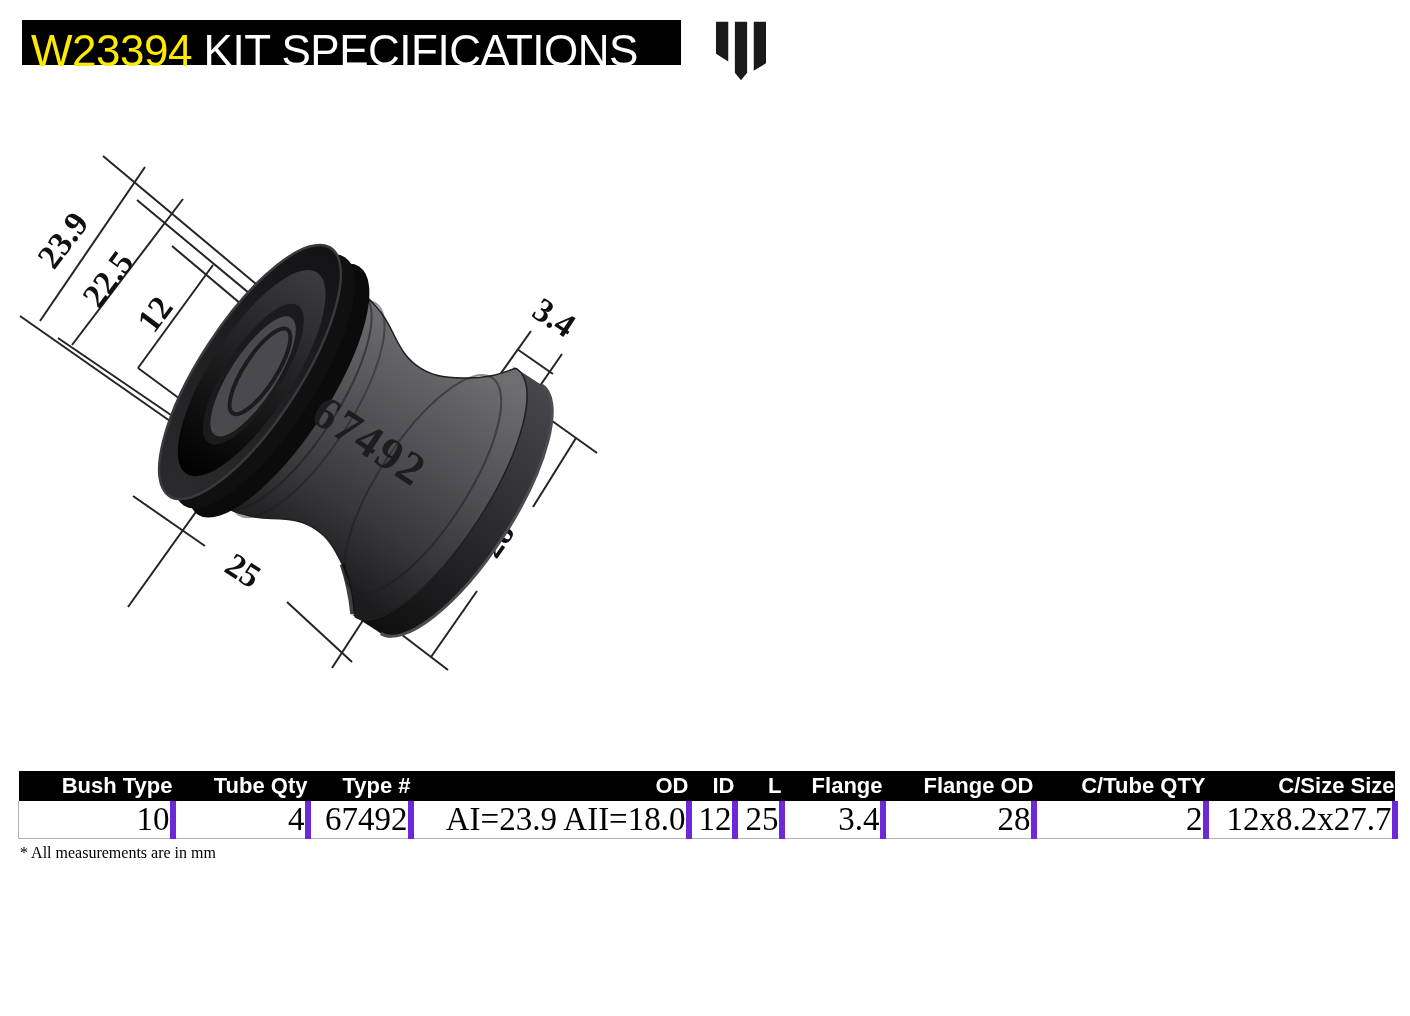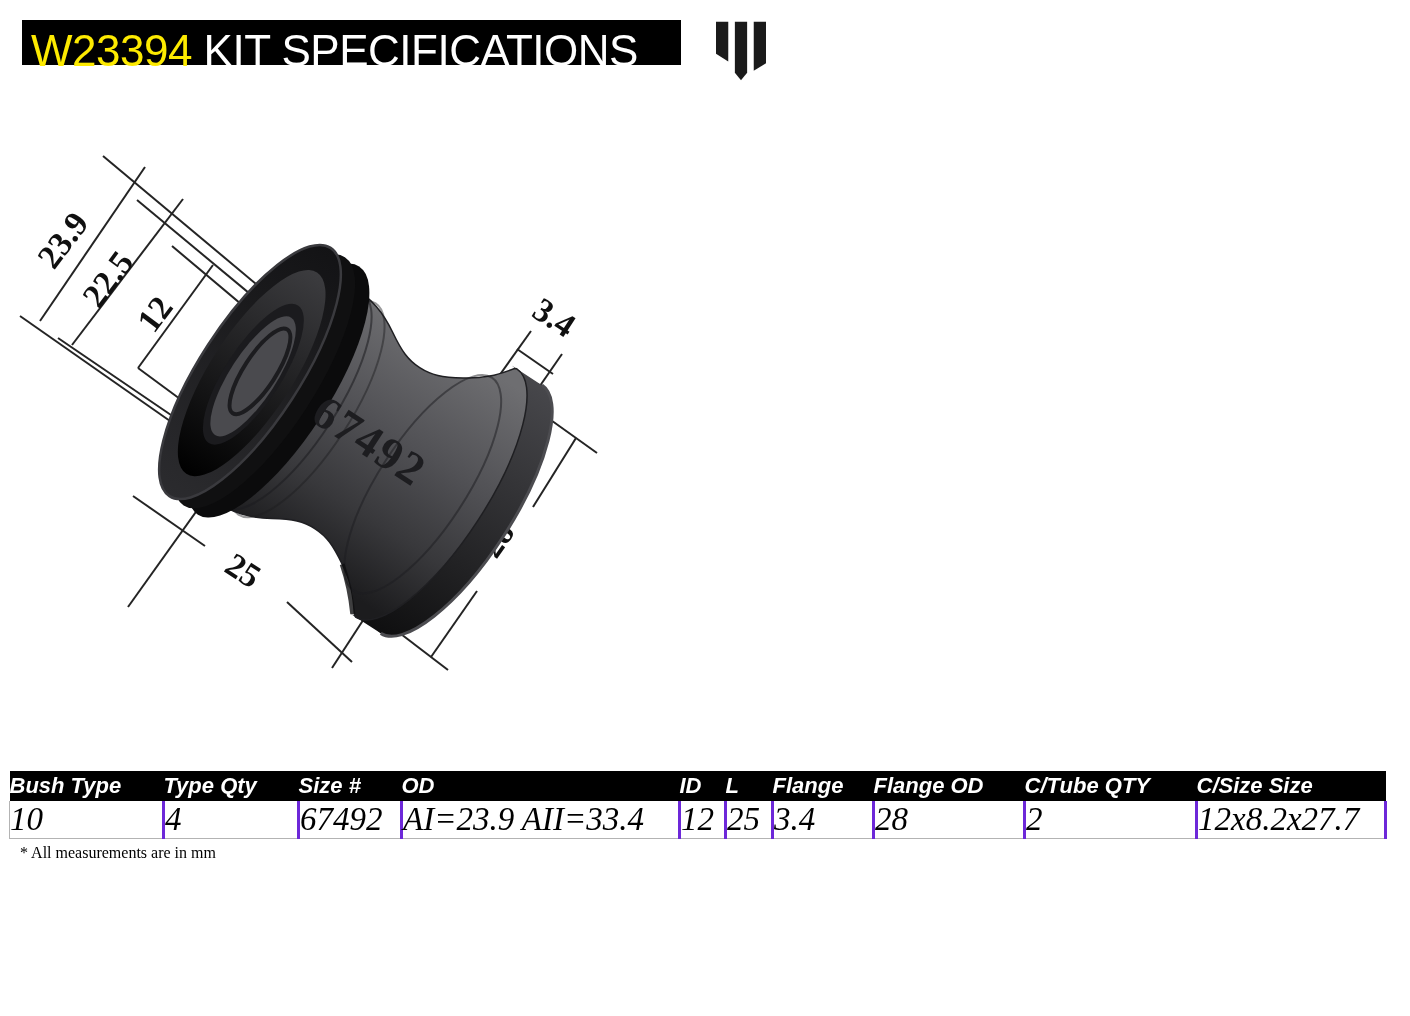--- a/index.html
+++ b/index.html
@@ -15,27 +15,27 @@
   #logo svg{display:block;}
   #brand-text{position:absolute;left:779px;top:21px;height:60px;display:flex;align-items:center;
               font-size:31px;font-weight:bold;color:#161616;letter-spacing:0.5px;}
   
   #drawing{position:absolute;left:0;top:0;}
   .dim-label{font-family:"Liberation Serif","DejaVu Serif",serif;font-weight:bold;
              font-size:34px;fill:#101010;}
   .part-num{font-family:"Liberation Serif","DejaVu Serif",serif;font-weight:bold;
             font-size:46px;fill:#1d1d20;letter-spacing:2px;}
   
-  #spec-table{position:absolute;left:9px;top:771px;width:1376px;border-collapse:collapse;
-              table-layout:fixed;text-align:left;font-style:italic;}
+  #spec-table{position:absolute;left:18px;top:771px;width:1376px;border-collapse:collapse;
+              table-layout:fixed;text-align:right;}
   #spec-table th{background:#000;color:#fff;font-size:22px;font-weight:bold;height:30px;
                  padding:0;font-family:"Liberation Sans",sans-serif;}
   #spec-table td{height:24px;padding:0;font-size:33px;color:#000;
                  font-family:"Liberation Serif","DejaVu Serif",serif;
-                 border-right:3px solid #6d28d9;border-bottom:1px solid #b3b3b3;}
+                 border-right:6px solid #6d28d9;border-bottom:1px solid #b3b3b3;}
   #spec-table td:first-child{border-left:1px solid #b3b3b3;}
   #footnote{position:absolute;left:20px;top:844px;font-size:16px;color:#000;
             font-family:"Liberation Serif","DejaVu Serif",serif;}
 </style>
 </head>
 <body>
 
 <div id="page">
 
   <svg id="drawing" width="1410" height="1016" viewBox="0 0 1410 1016">
@@ -150,35 +150,35 @@
         <col style="width:46px">
         <col style="width:47px">
       <col style="width:101px">
         <col style="width:151px">
         <col style="width:172px">
       <col style="width:189px">
     </colgroup>
     <tbody>
         <tr>
       <th>Bush Type</th>
-      <th>Type Qty</th>
-      <th>Size #</th>
+      <th>Tube Qty</th>
+      <th>Type #</th>
       <th>OD</th>
       <th>ID</th>
       <th>L</th>
       <th>Flange</th>
       <th>Flange OD</th>
       <th>C/Tube QTY</th>
       <th>C/Size Size</th>
     </tr>
     <tr>
       <td>10</td>
       <td>4</td>
       <td>67492</td>
-      <td>AI=23.9 AII=33.4</td>
+      <td>AI=23.9 AII=18.0</td>
       <td>12</td>
       <td>25</td>
       <td>3.4</td>
       <td>28</td>
       <td>2</td>
       <td>12x8.2x27.7</td>
     </tr>
   </tbody>
     </table>
 

